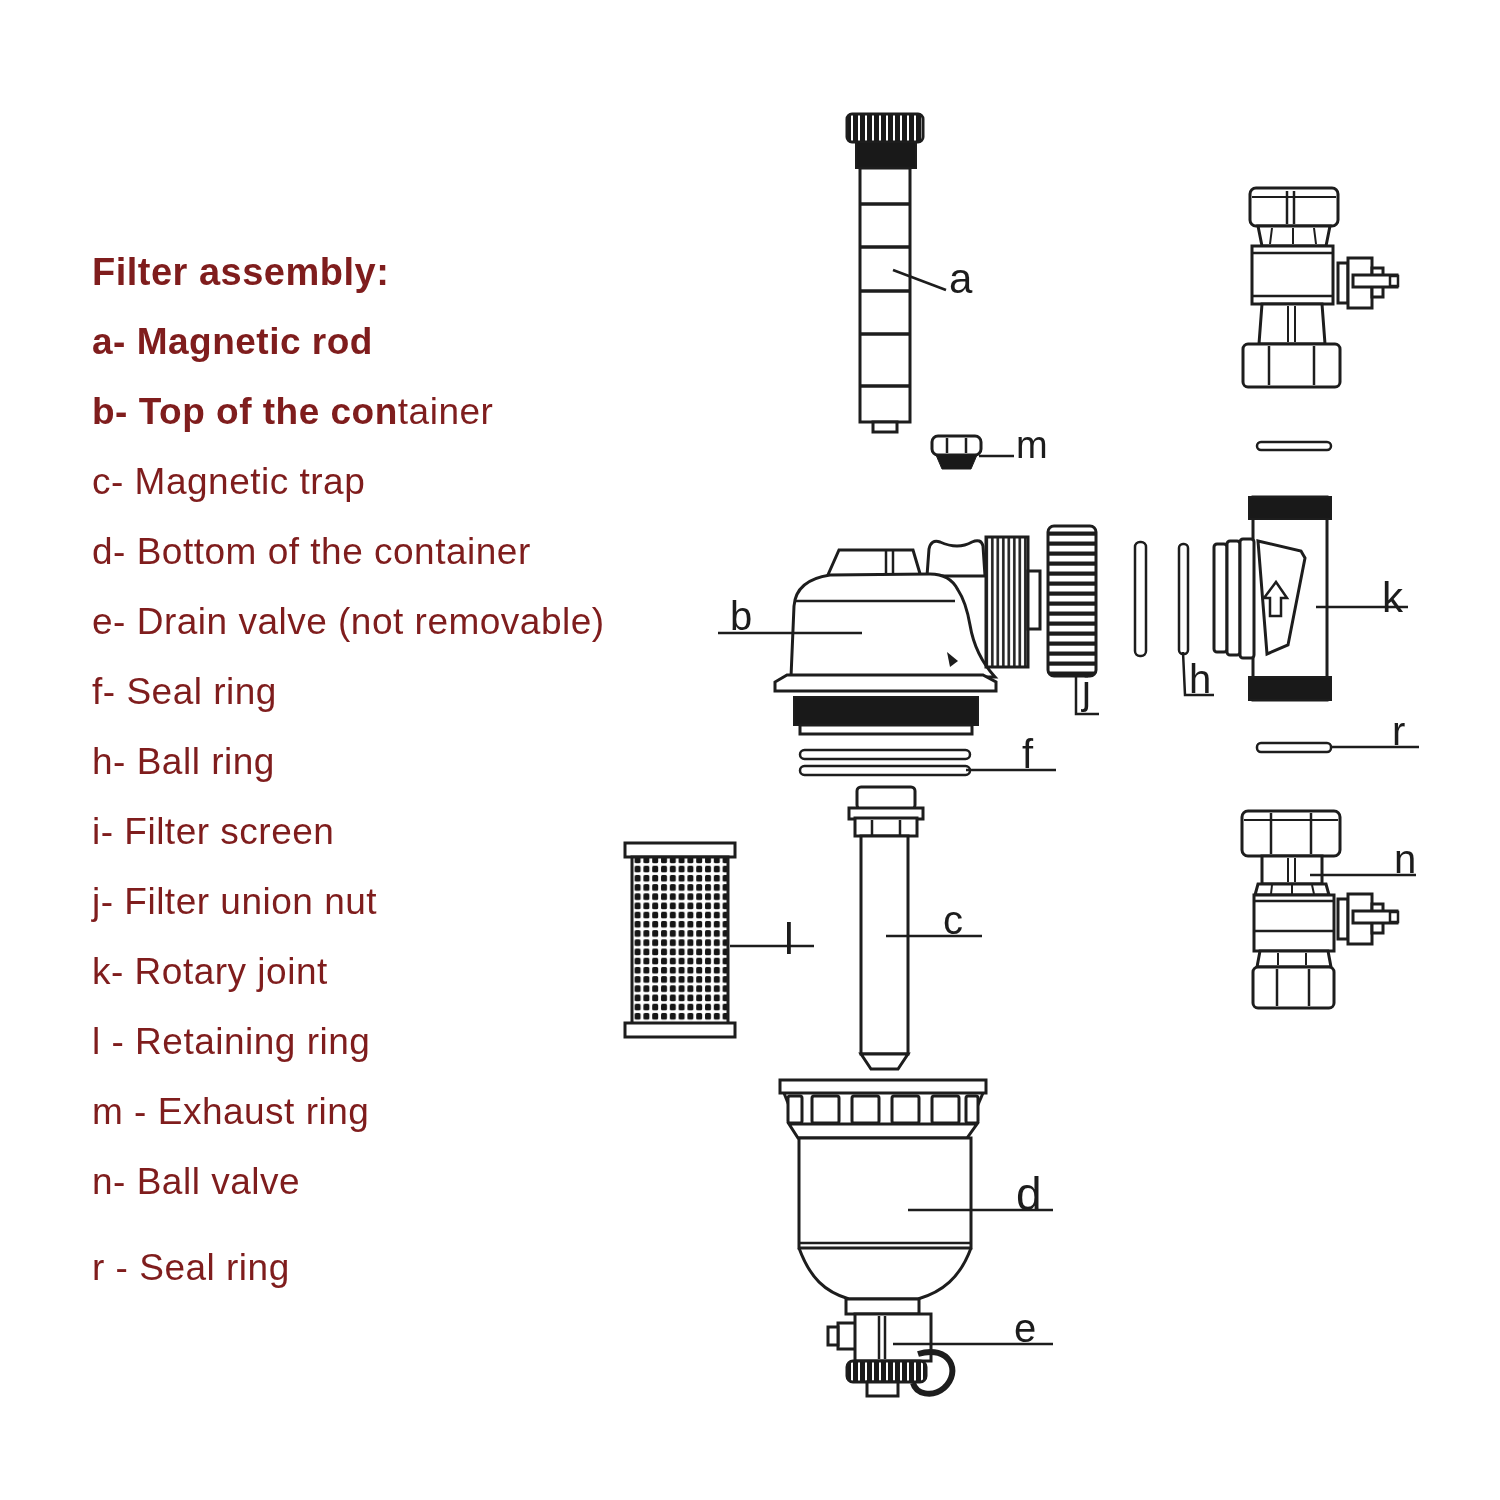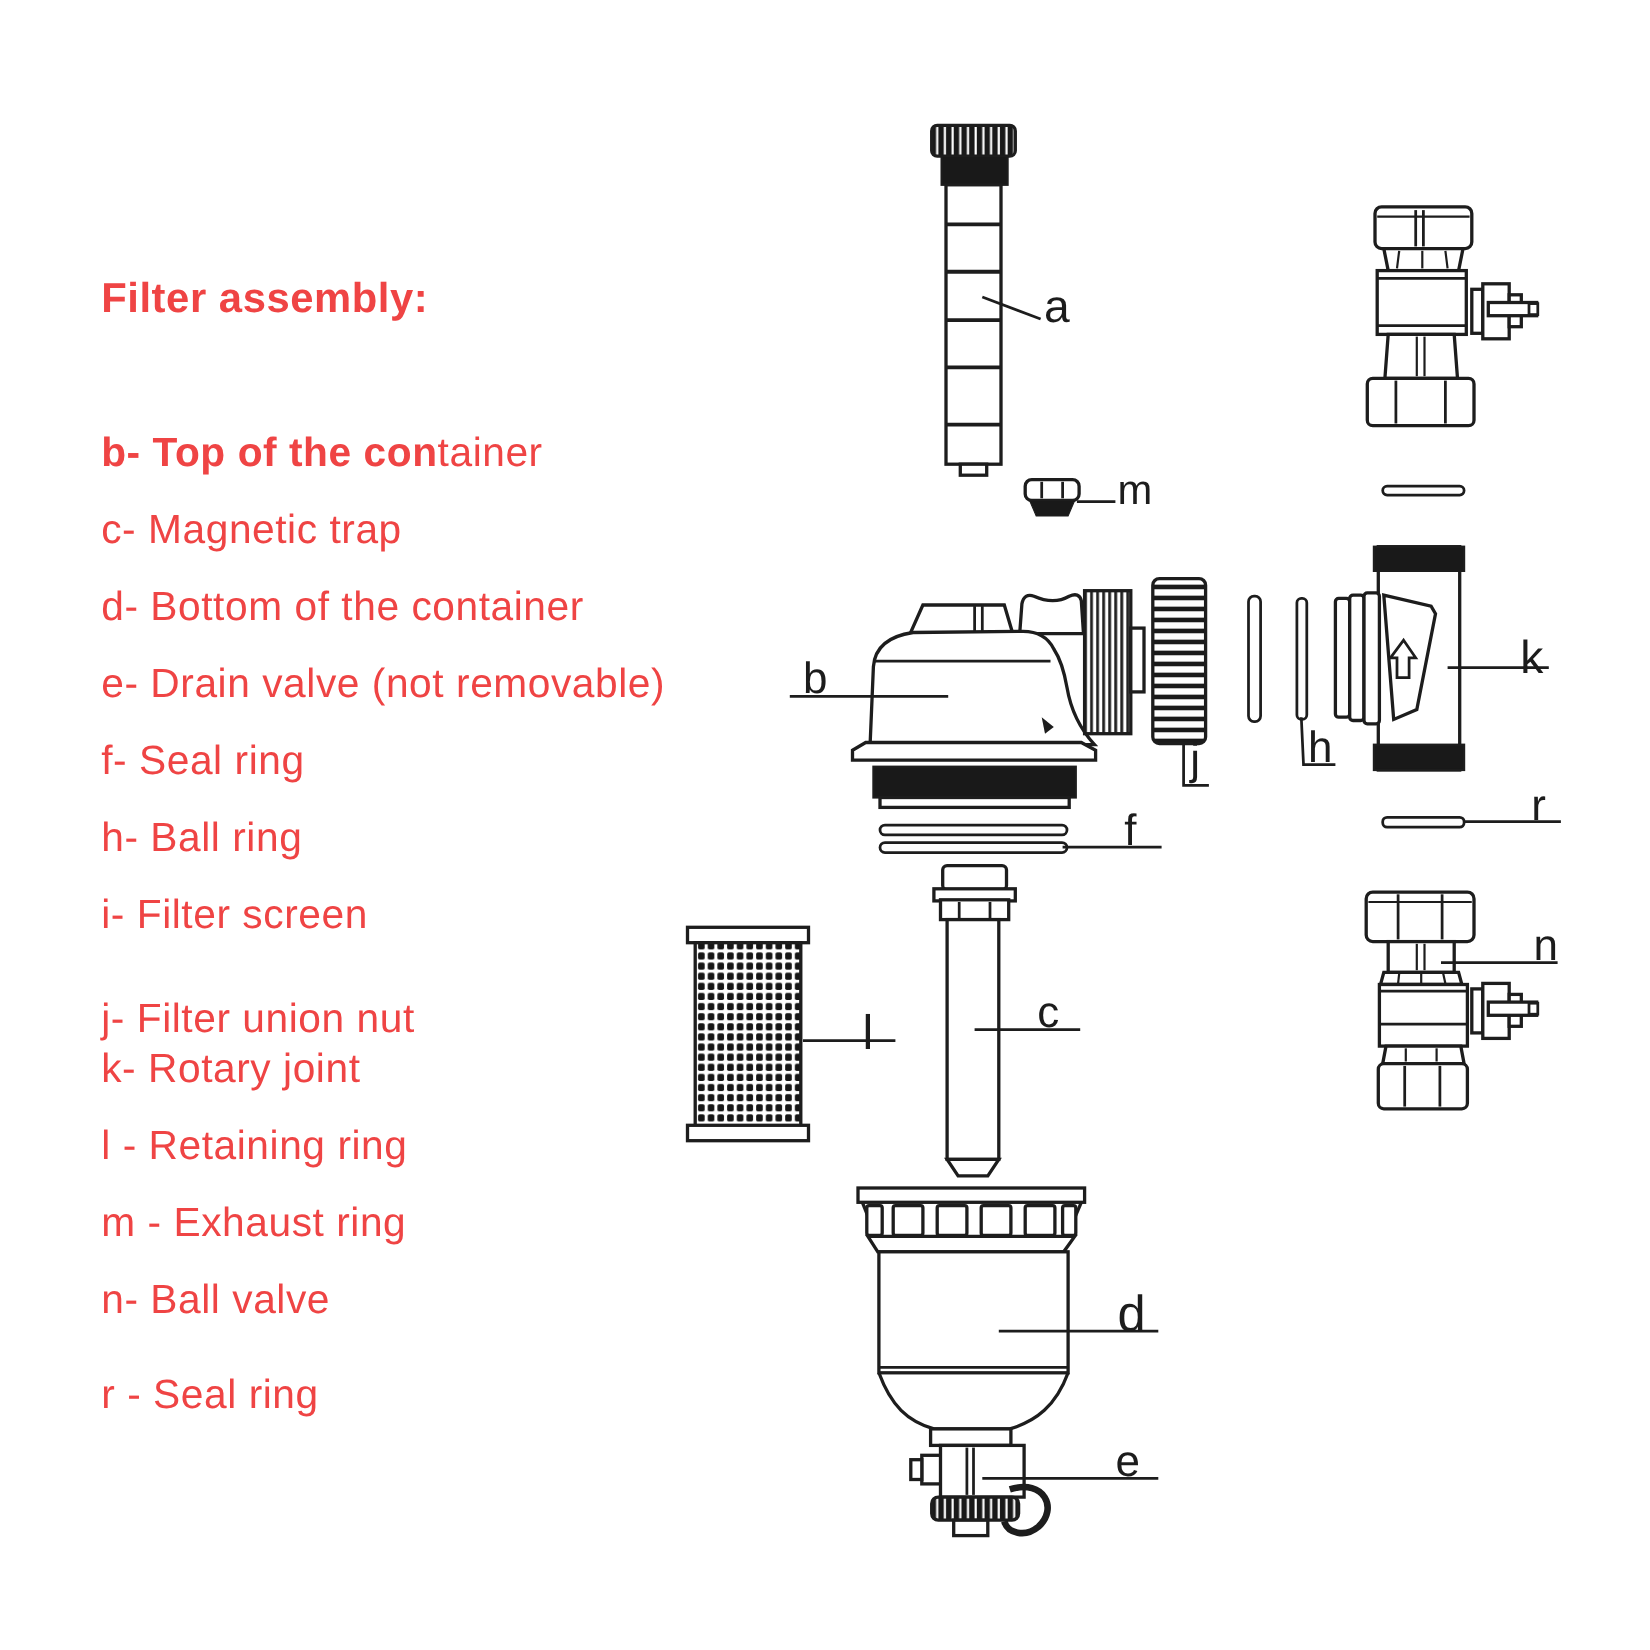--- a/index.html
+++ b/index.html
@@ -1,43 +1,44 @@
 <!DOCTYPE html>
 <html><head>
 <meta charset="utf-8">
 <style>
   html,body{margin:0;padding:0;background:#fff;}
   .page{position:relative;width:1500px;height:1500px;background:#ffffff;overflow:hidden;
-        font-family:"Liberation Sans",sans-serif;color:#ef4444;}
+        font-family:"Liberation Sans",sans-serif;color:#7f1d1d;}
   .legend{position:absolute;left:0;top:0;width:700px;height:1500px;}
   .lrow{position:absolute;left:92px;white-space:nowrap;font-size:37px;letter-spacing:0.5px;line-height:44px;}
   .lrow .b{font-weight:700;}
   .lrow .r{font-weight:400;text-align:center;}
   .ltitle{font-weight:700;font-size:38px;}
   svg.diagram{position:absolute;left:0;top:0;}
   .dlab{font-family:"Liberation Sans",sans-serif;fill:#1c1c1c;}
   .ink{stroke:#1d1d1d;fill:#ffffff;}
   .inkn{stroke:#1d1d1d;fill:none;}
   .dark{fill:#191919;stroke:#1d1d1d;}
 </style>
 </head>
 <body>
 
 <div class="page">
 
   <div class="legend">
     <div class="lrow ltitle" style="top:250px">Filter assembly:</div>
+    <div class="lrow" style="top:320px"><span class="b">a- Magnetic rod</span><span class="r"></span></div>
     <div class="lrow" style="top:390px"><span class="b">b- Top of the con</span><span class="r">tainer</span></div>
     <div class="lrow" style="top:460px"><span class="b"></span><span class="r">c- Magnetic trap</span></div>
     <div class="lrow" style="top:530px"><span class="b"></span><span class="r">d- Bottom of the container</span></div>
     <div class="lrow" style="top:600px"><span class="b"></span><span class="r">e- Drain valve (not removable)</span></div>
     <div class="lrow" style="top:670px"><span class="b"></span><span class="r">f- Seal ring</span></div>
     <div class="lrow" style="top:740px"><span class="b"></span><span class="r">h- Ball ring</span></div>
     <div class="lrow" style="top:810px"><span class="b"></span><span class="r">i- Filter screen</span></div>
-    <div class="lrow" style="top:904px"><span class="b"></span><span class="r">j- Filter union nut</span></div>
+    <div class="lrow" style="top:880px"><span class="b"></span><span class="r">j- Filter union nut</span></div>
     <div class="lrow" style="top:950px"><span class="b"></span><span class="r">k- Rotary joint</span></div>
     <div class="lrow" style="top:1020px"><span class="b"></span><span class="r">l - Retaining ring</span></div>
     <div class="lrow" style="top:1090px"><span class="b"></span><span class="r">m - Exhaust ring</span></div>
     <div class="lrow" style="top:1160px"><span class="b"></span><span class="r">n- Ball valve</span></div>
     <div class="lrow" style="top:1246px"><span class="b"></span><span class="r">r - Seal ring</span></div>
   </div>
 
   <svg class="diagram" width="1500" height="1500" viewBox="0 0 1500 1500">
     <defs>
       <pattern id="vslits" width="7" height="12" patternUnits="userSpaceOnUse">

